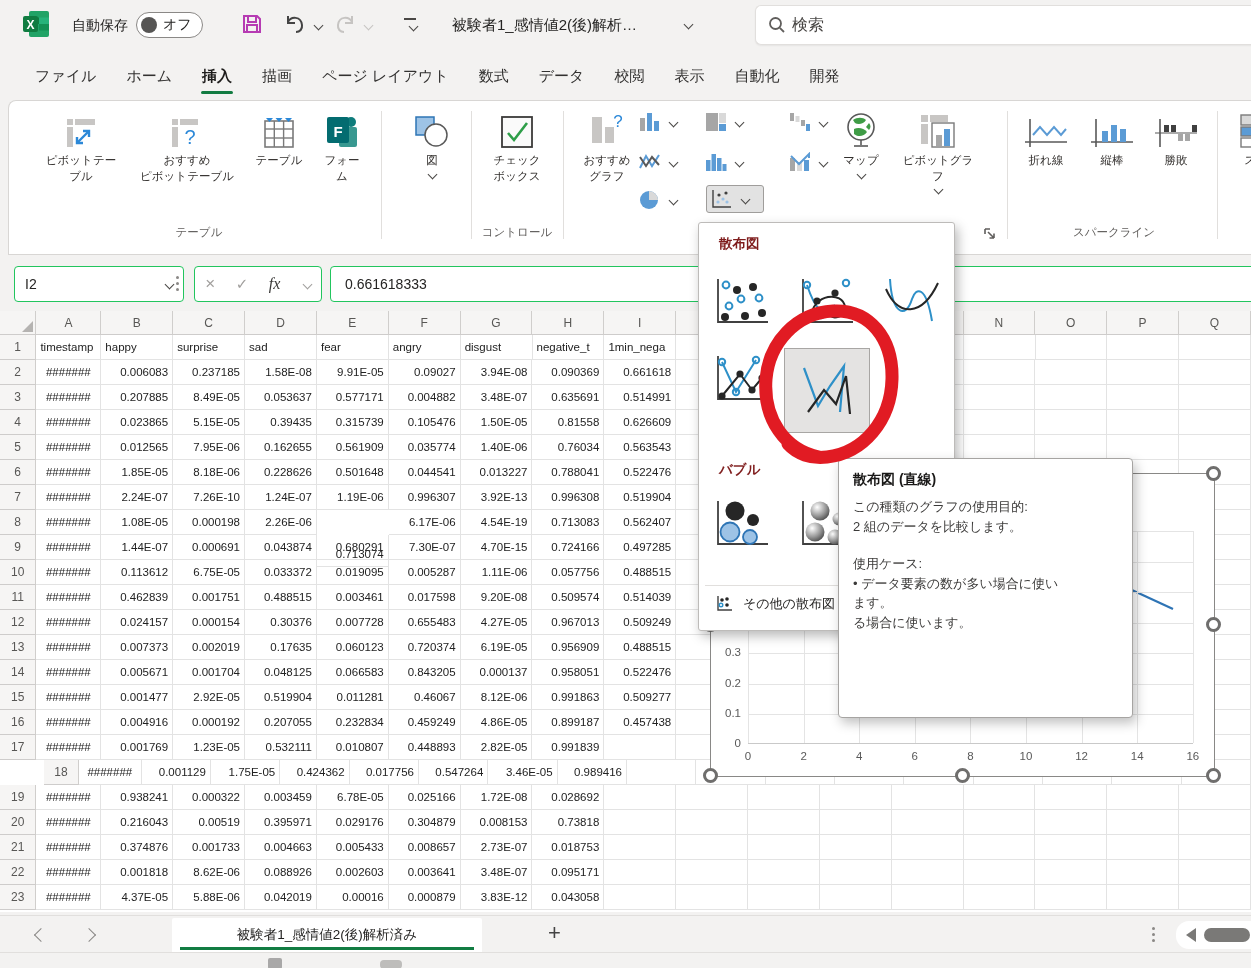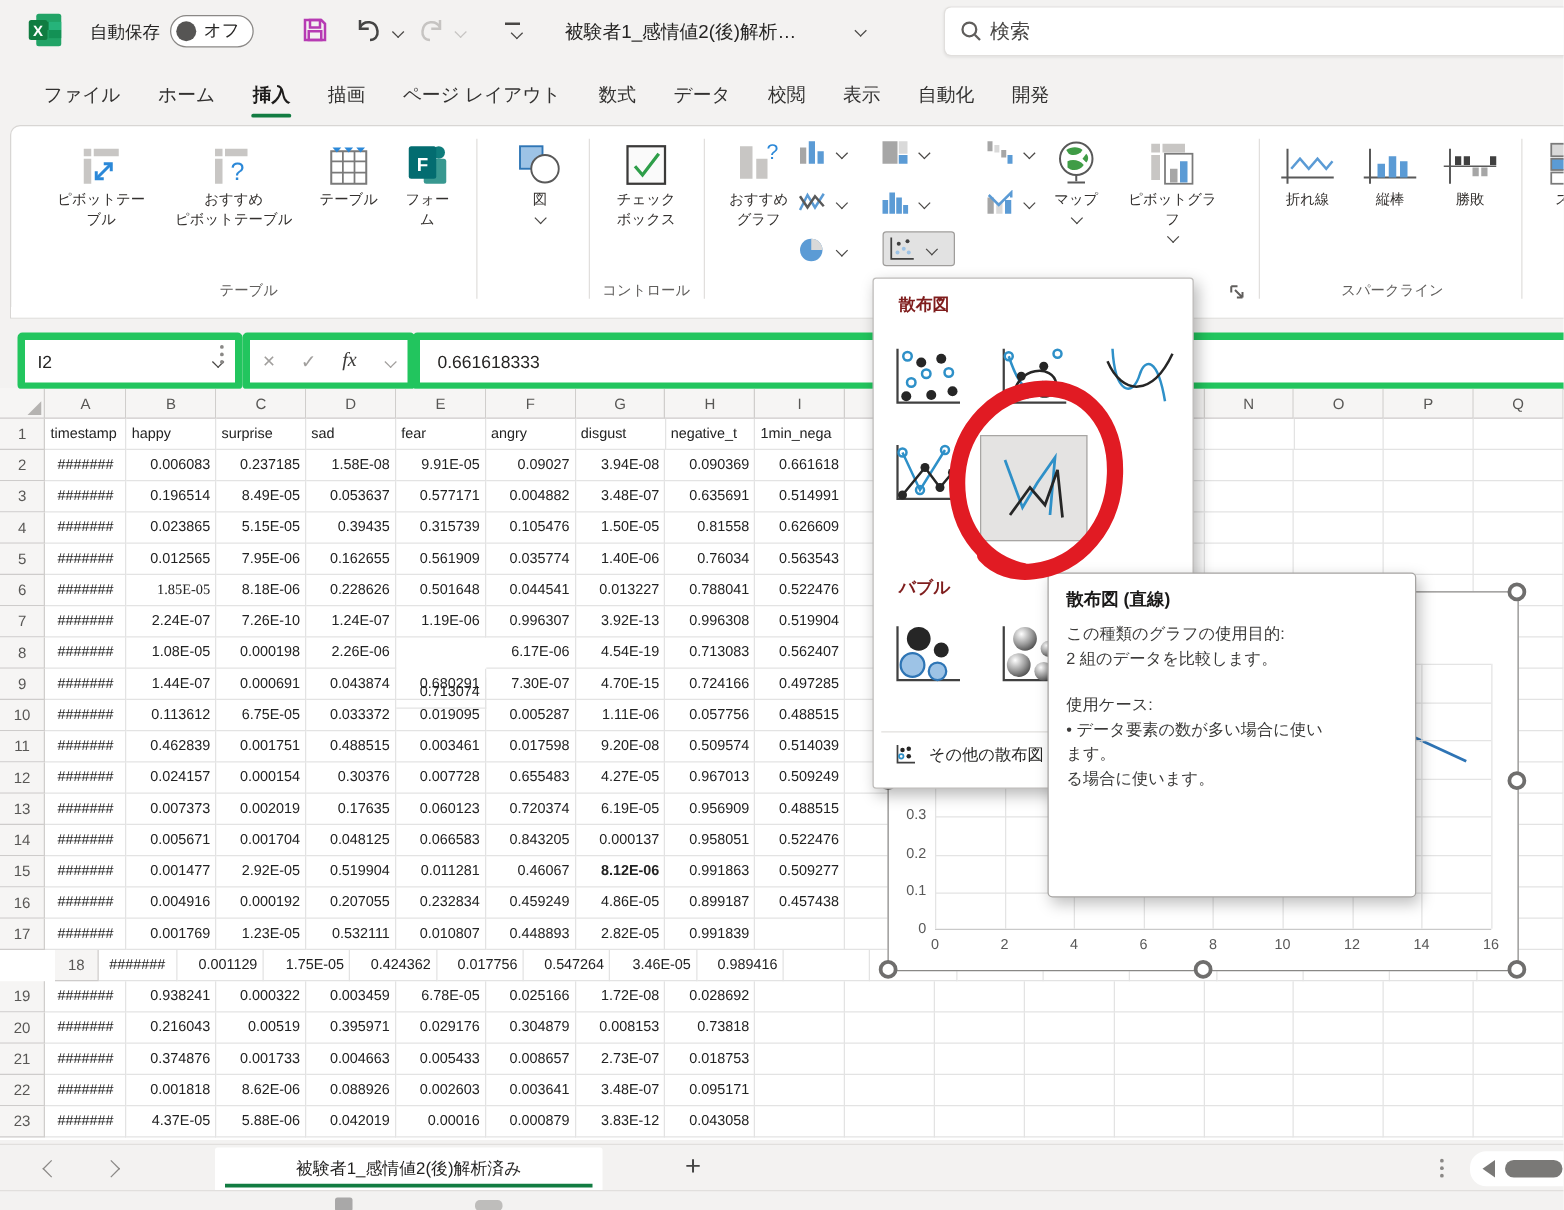--- a/index.html
+++ b/index.html
@@ -28,21 +28,21 @@
   .gclabel{position:absolute;top:124px;font-size:11.5px;color:#605e5c;text-align:center;}
   .bigbtn{position:absolute;top:6px;display:flex;flex-direction:column;align-items:center;cursor:default;}
   .bigbtn .ic{height:42px;display:flex;align-items:flex-end;justify-content:center;}
   .bigbtn .lbl{font-size:11.5px;line-height:1.35;text-align:center;color:#33302e;margin-top:4px;white-space:pre-line;}
   .chv{display:inline-block;width:6px;height:6px;border-right:1.4px solid #494745;border-bottom:1.4px solid #494745;
        transform:rotate(45deg);margin-left:3px;vertical-align:2px;}
   .chv.lone{margin:2px 0 0 0;}
   .minibtn{position:absolute;display:flex;align-items:center;gap:6px;height:26px;padding:0 4px;border-radius:3px;}
   .minibtn.pressed{background:#e2e2e2;border:1px solid #9f9d9b;}
   
-  .fbox{position:absolute;background:#fff;border:6px solid #22c55e;border-radius:4px;height:34px;
+  .fbox{position:absolute;background:#fff;border:1px solid #22c55e;border-radius:4px;height:34px;
         display:flex;align-items:center;font-size:14px;}
   .fxi{font-family:"Liberation Serif",serif;font-style:italic;font-size:16px;color:#3b3a39;}
   .dotcol{display:flex;flex-direction:column;gap:3px;}
   .dotcol i{width:3px;height:3px;border-radius:50%;background:#8a8886;}
   
   .grid{left:0;top:311px;width:1251px;height:601px;background:#fff;overflow:hidden;}
   .g-row{display:flex;}
   .g-cell{box-sizing:border-box;border-right:1px solid #e3e3e3;border-bottom:1px solid #e3e3e3;
           font-size:11.5px;display:flex;align-items:center;overflow:hidden;white-space:nowrap;color:#222;}
   .g-hdr{background:#f6f5f4;border-right:1px solid #d0cecc;border-bottom:1px solid #cecccb;
@@ -475,21 +475,21 @@
         <div class="g-cell g-num" style="width: 73px; height: 25px;"></div>
         <div class="g-cell g-num" style="width: 73px; height: 25px;"></div>
         <div class="g-cell g-num" style="width: 73px; height: 25px;"></div>
         <div class="g-cell g-num" style="width: 73px; height: 25px;"></div>
         <div class="g-cell g-num" style="width: 73px; height: 25px;"></div>
         <div class="g-cell g-num" style="width: 73px; height: 25px;"></div>
       </div>
       <div class="g-row" style="height: 25px;">
         <div class="g-cell g-hdr" style="width: 37px; height: 25px;">3</div>
         <div class="g-cell g-hash" style="width: 66px; height: 25px;">#######</div>
-        <div class="g-cell g-num" style="width: 73px; height: 25px;">0.196514</div>
+        <div class="g-cell g-num" style="width: 73px; height: 25px;">0.207885</div>
         <div class="g-cell g-num" style="width: 73px; height: 25px;">8.49E-05</div>
         <div class="g-cell g-num" style="width: 73px; height: 25px;">0.053637</div>
         <div class="g-cell g-num" style="width: 73px; height: 25px;">0.577171</div>
         <div class="g-cell g-num" style="width: 73px; height: 25px;">0.004882</div>
         <div class="g-cell g-num" style="width: 73px; height: 25px;">3.48E-07</div>
         <div class="g-cell g-num" style="width: 73px; height: 25px;">0.635691</div>
         <div class="g-cell g-num" style="width: 73px; height: 25px;">0.514991</div>
         <div class="g-cell g-num" style="width: 73px; height: 25px;"></div>
         <div class="g-cell g-num" style="width: 73px; height: 25px;"></div>
         <div class="g-cell g-num" style="width: 73px; height: 25px;"></div>
@@ -535,21 +535,21 @@
         <div class="g-cell g-num" style="width: 73px; height: 25px;"></div>
         <div class="g-cell g-num" style="width: 73px; height: 25px;"></div>
         <div class="g-cell g-num" style="width: 73px; height: 25px;"></div>
         <div class="g-cell g-num" style="width: 73px; height: 25px;"></div>
         <div class="g-cell g-num" style="width: 73px; height: 25px;"></div>
         <div class="g-cell g-num" style="width: 73px; height: 25px;"></div>
       </div>
       <div class="g-row" style="height: 25px;">
         <div class="g-cell g-hdr" style="width: 37px; height: 25px;">6</div>
         <div class="g-cell g-hash" style="width: 66px; height: 25px;">#######</div>
-        <div class="g-cell g-num" style="width: 73px; height: 25px; font-family: Liberation Serif, serif;">1.85E-05</div>
+        <div class="g-cell g-num" style="width: 73px; height: 25px;">1.85E-05</div>
         <div class="g-cell g-num" style="width: 73px; height: 25px;">8.18E-06</div>
         <div class="g-cell g-num" style="width: 73px; height: 25px;">0.228626</div>
         <div class="g-cell g-num" style="width: 73px; height: 25px;">0.501648</div>
         <div class="g-cell g-num" style="width: 73px; height: 25px;">0.044541</div>
         <div class="g-cell g-num" style="width: 73px; height: 25px;">0.013227</div>
         <div class="g-cell g-num" style="width: 73px; height: 25px;">0.788041</div>
         <div class="g-cell g-num" style="width: 73px; height: 25px;">0.522476</div>
         <div class="g-cell g-num" style="width: 73px; height: 25px;"></div>
         <div class="g-cell g-num" style="width: 73px; height: 25px;"></div>
         <div class="g-cell g-num" style="width: 73px; height: 25px;"></div>
@@ -720,21 +720,21 @@
         <div class="g-cell g-num" style="width: 73px; height: 25px;"></div>
       </div>
       <div class="g-row" style="height: 25px;">
         <div class="g-cell g-hdr" style="width: 37px; height: 25px;">15</div>
         <div class="g-cell g-hash" style="width: 66px; height: 25px;">#######</div>
         <div class="g-cell g-num" style="width: 73px; height: 25px;">0.001477</div>
         <div class="g-cell g-num" style="width: 73px; height: 25px;">2.92E-05</div>
         <div class="g-cell g-num" style="width: 73px; height: 25px;">0.519904</div>
         <div class="g-cell g-num" style="width: 73px; height: 25px;">0.011281</div>
         <div class="g-cell g-num" style="width: 73px; height: 25px;">0.46067</div>
-        <div class="g-cell g-num" style="width: 73px; height: 25px; font-weight: bold;">8.12E-06</div>
+        <div class="g-cell g-num" style="width: 73px; height: 25px;">8.12E-06</div>
         <div class="g-cell g-num" style="width: 73px; height: 25px;">0.991863</div>
         <div class="g-cell g-num" style="width: 73px; height: 25px;">0.509277</div>
         <div class="g-cell g-num" style="width: 73px; height: 25px;"></div>
         <div class="g-cell g-num" style="width: 73px; height: 25px;"></div>
         <div class="g-cell g-num" style="width: 73px; height: 25px;"></div>
         <div class="g-cell g-num" style="width: 73px; height: 25px;"></div>
         <div class="g-cell g-num" style="width: 73px; height: 25px;"></div>
         <div class="g-cell g-num" style="width: 73px; height: 25px;"></div>
         <div class="g-cell g-num" style="width: 73px; height: 25px;"></div>
         <div class="g-cell g-num" style="width: 73px; height: 25px;"></div>

